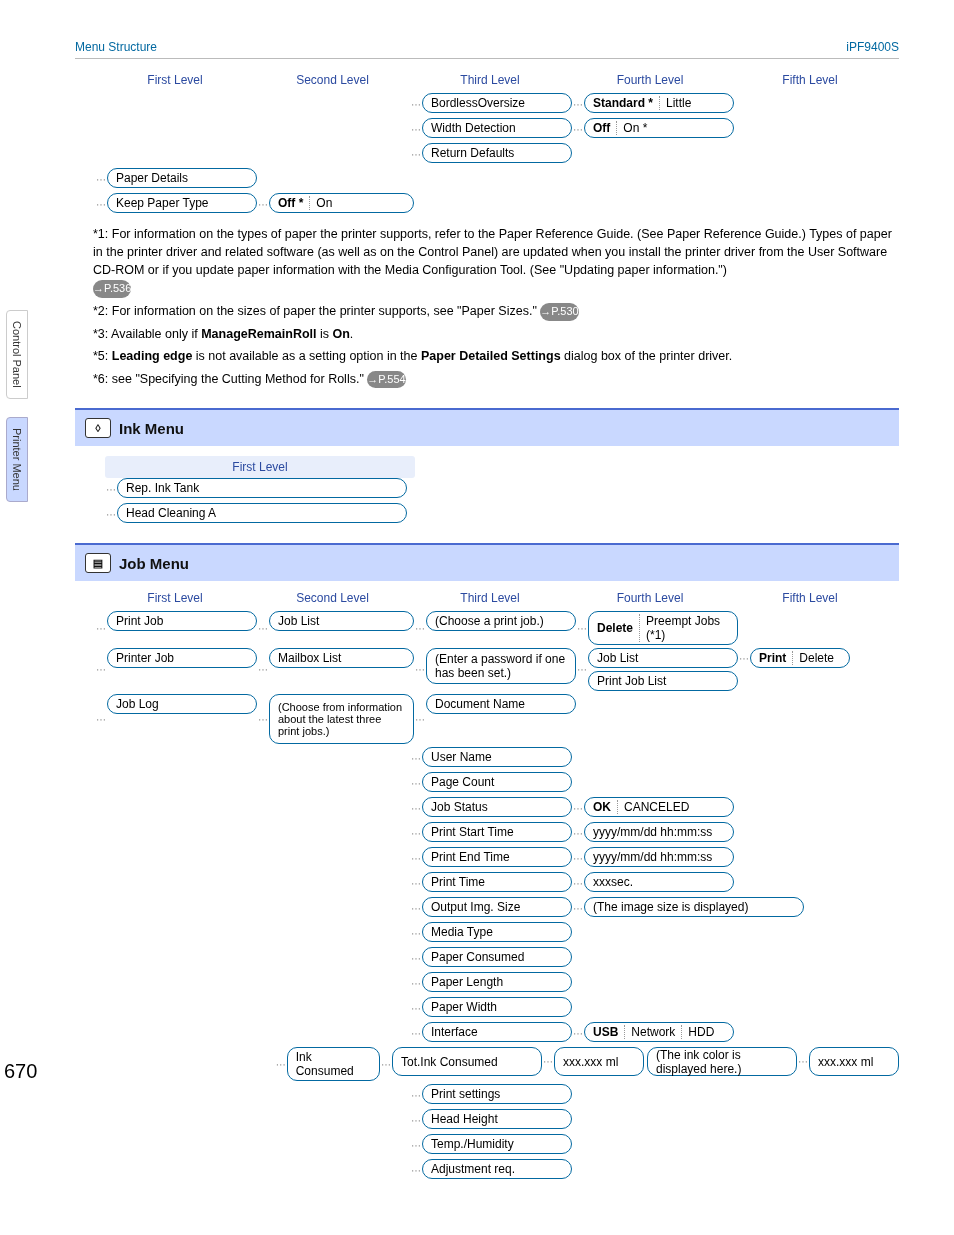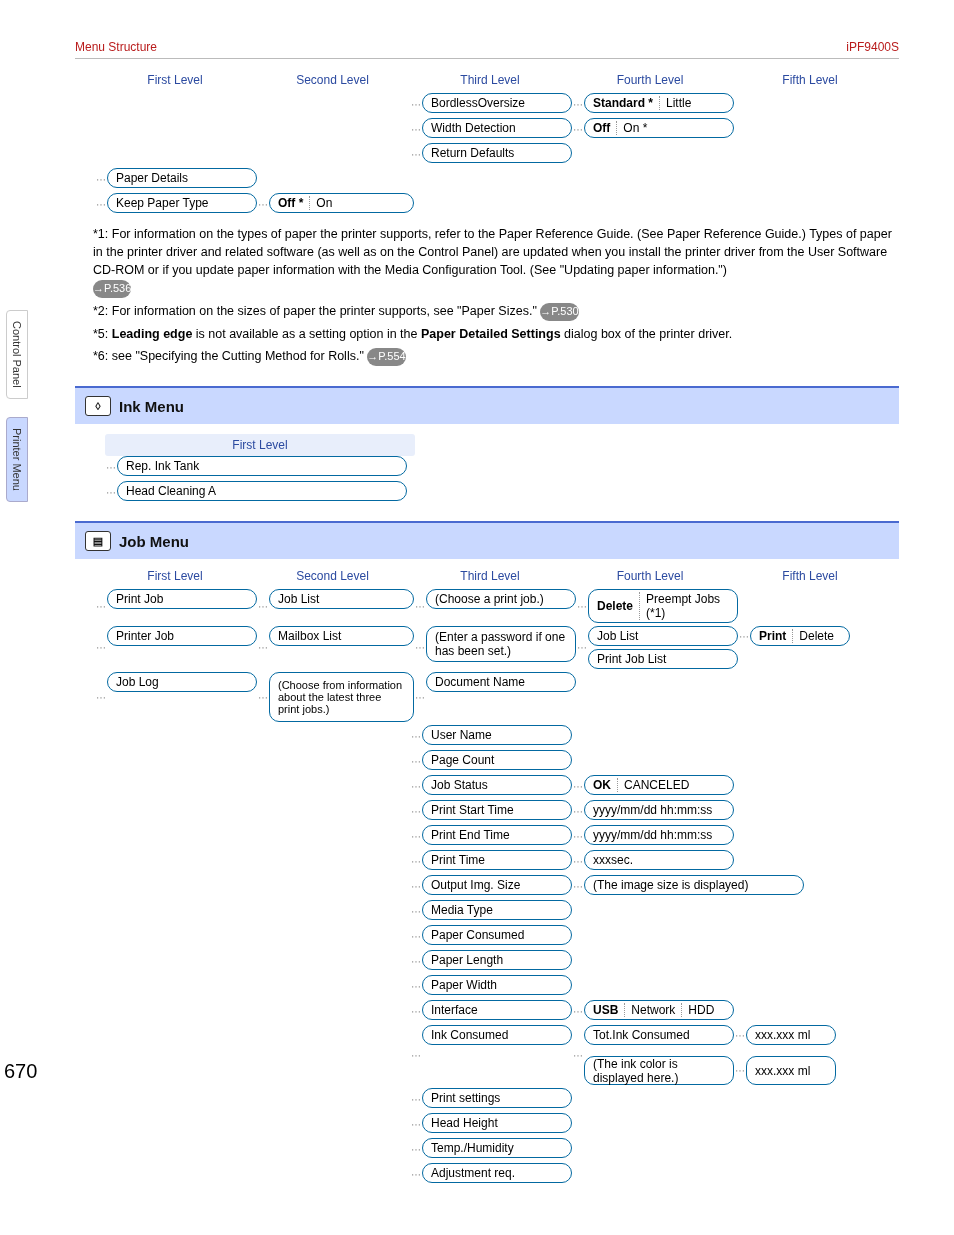--- a/index.html
+++ b/index.html
@@ -35,21 +35,21 @@
     top: 1060px;
     font-size: 20px;
   }
   .page {
     padding: 40px 55px 30px 75px;
   }
   .hdr {
     display: flex;
     justify-content: space-between;
     font-size: 12px;
-    color: #b91c1c;
+    color: #0369a1;
     border-bottom: 1px solid #bbb;
     padding-bottom: 4px;
     margin-bottom: 14px;
   }
   .level-row {
     display: flex;
     color: #2b4aa0;
     font-size: 12px;
     margin: 0 0 6px 20px;
   }
@@ -155,20 +155,21 @@
         <span class="node split w2">
           <span>Off *</span>
           <span>On</span>
         </span>
     </div>
   </div>
 
   <div class="notes">
     <p><span>*1: For information on the types of paper the printer supports, refer to the Paper Reference Guide. (See Paper Reference Guide.) Types of paper in the printer driver and related software (as well as on the Control Panel) are updated when you install the printer driver from the User Software CD-ROM or if you update paper information with the Media Configuration Tool.  (See "Updating paper information.")</span><br><span class="pill">→P.536</span></p>
     <p><span>*2: For information on the sizes of paper the printer supports, see "Paper Sizes."</span> <span class="pill">→P.530</span></p>
+    <p><span>*3: Available only if </span><b>ManageRemainRoll</b><span> is </span><b>On</b><span>.</span></p>
     <p><span>*5:  </span><b>Leading edge</b><span> is not available as a setting option in the </span><b>Paper Detailed Settings</b><span> dialog box of the printer driver.</span></p>
     <p><span>*6: see "Specifying the Cutting Method for Rolls."</span> <span class="pill">→P.554</span></p>
   </div>
 
   <div class="section-bar">
     <span class="icn">◊</span>
     <span>Ink Menu</span>
   </div>
   <div style="margin-left:30px;width:310px">
     <div class="ink-first-row" style="text-align:center;color:#2b4aa0;font-size:12px;">First Level</div>
@@ -326,21 +327,21 @@
           <span>Network</span>
           <span>HDD</span>
         </span>
       </div>
     <div class="row">
         <span class="sp1"></span>
         <span class="sp2"></span>
         <span class="dots">⋯</span>
         <span class="node w3">Ink Consumed</span>
         <span class="dots">⋯</span>
-      <div style="display:flex;flex-direction:column;gap:11px">
+      <div style="display:flex;flex-direction:row;gap:3px">
         <div style="display:flex">
             <span class="node w4">Tot.Ink Consumed</span>
             <span class="dots">⋯</span>
             <span class="node" style="width:90px">xxx.xxx ml</span>
           </div>
         <div style="display:flex">
             <span class="node w4" style="height:29px">(The ink color is displayed here.)</span>
             <span class="dots">⋯</span>
             <span class="node" style="width:90px">xxx.xxx ml</span>
           </div>

